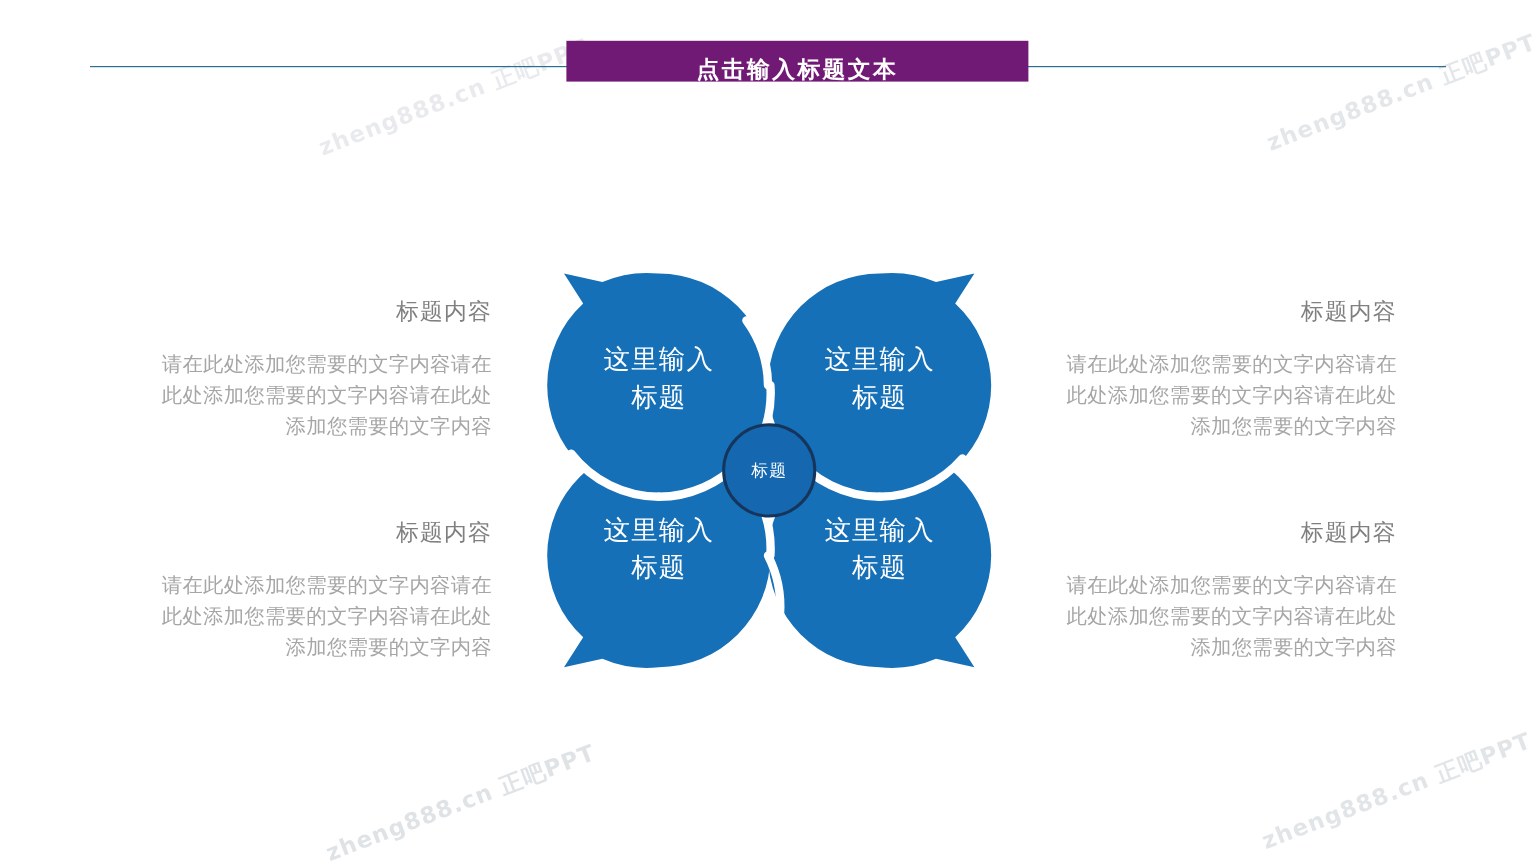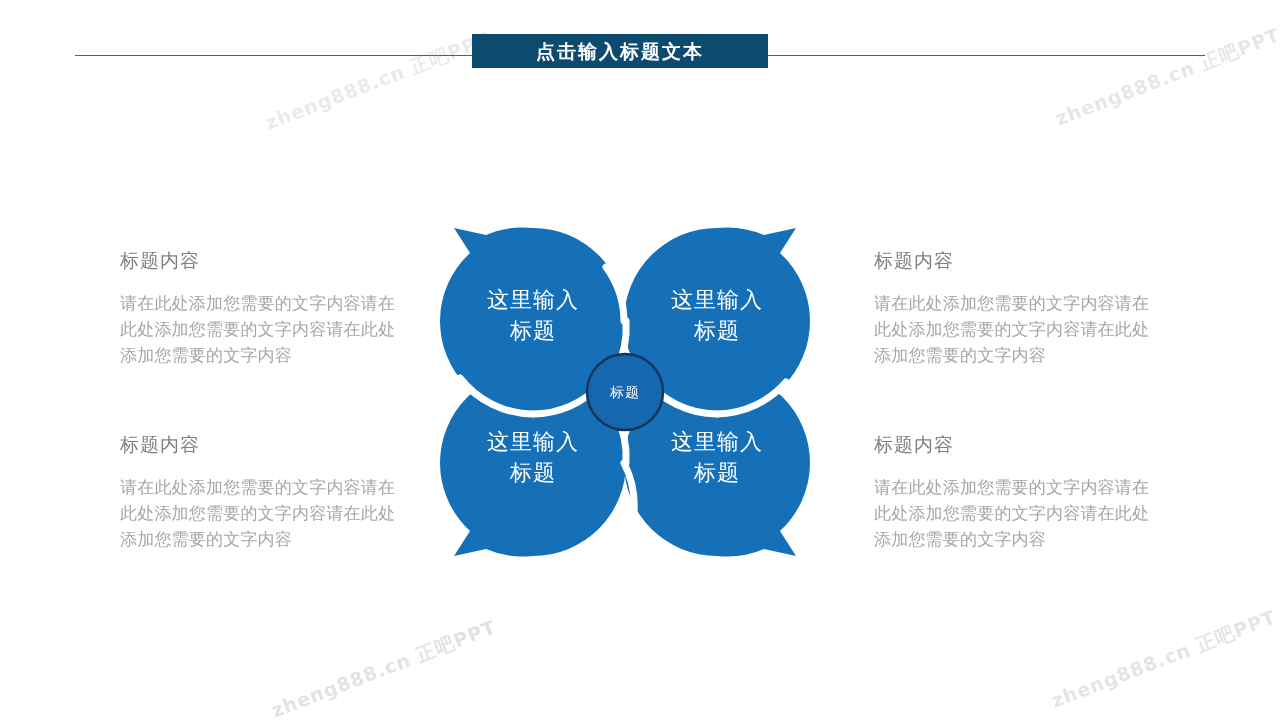--- a/index.html
+++ b/index.html
@@ -44,37 +44,37 @@
     left: 75px;
     top: 55px;
     width: 1130px;
     height: 1px;
     background: #2a6e92;
   }
   .title-bar {
     position: absolute;
     left: 472px;
     top: 34px;
-    width: 296px;
+    width: 385px;
     height: 34px;
-    background: #0c4a6e;
+    background: #701a75;
     display: flex;
-    align-items: center;
+    align-items: flex-end;
     justify-content: center;
   }
   .title-bar .title-text {
     color: #ffffff;
     font-size: 19px;
     font-weight: bold;
     letter-spacing: 2px;
     line-height: 1;
   }
 
   
-  .txt-block { position: absolute; width: 290px; }
+  .txt-block { position: absolute; width: 290px; text-align: right; }
   .txt-block .t-head {
     font-size: 19px;
     color: #7f7f7f;
     letter-spacing: 1px;
     margin-bottom: 18px;
     line-height: 1.2;
   }
   .txt-block .t-body {
     font-size: 17px;
     color: #a6a6a6;
@@ -82,21 +82,21 @@
     letter-spacing: .2px;
   }
   .tb-tl { left: 120px; top: 250px; }
   .tb-bl { left: 120px; top: 434px; }
   .tb-tr { left: 874px; top: 250px; }
   .tb-br { left: 874px; top: 434px; }
 
   
   .diagram {
     position: absolute;
-    left: 420px;
+    left: 436px;
     top: 212px;
     width: 410px;
     height: 360px;
   }
   .diagram svg { display: block; width: 410px; height: 360px; }
 
   .petal-label {
     fill: #ffffff;
     font-family: "Liberation Sans", "DejaVu Sans", sans-serif;
     font-size: 22px;

